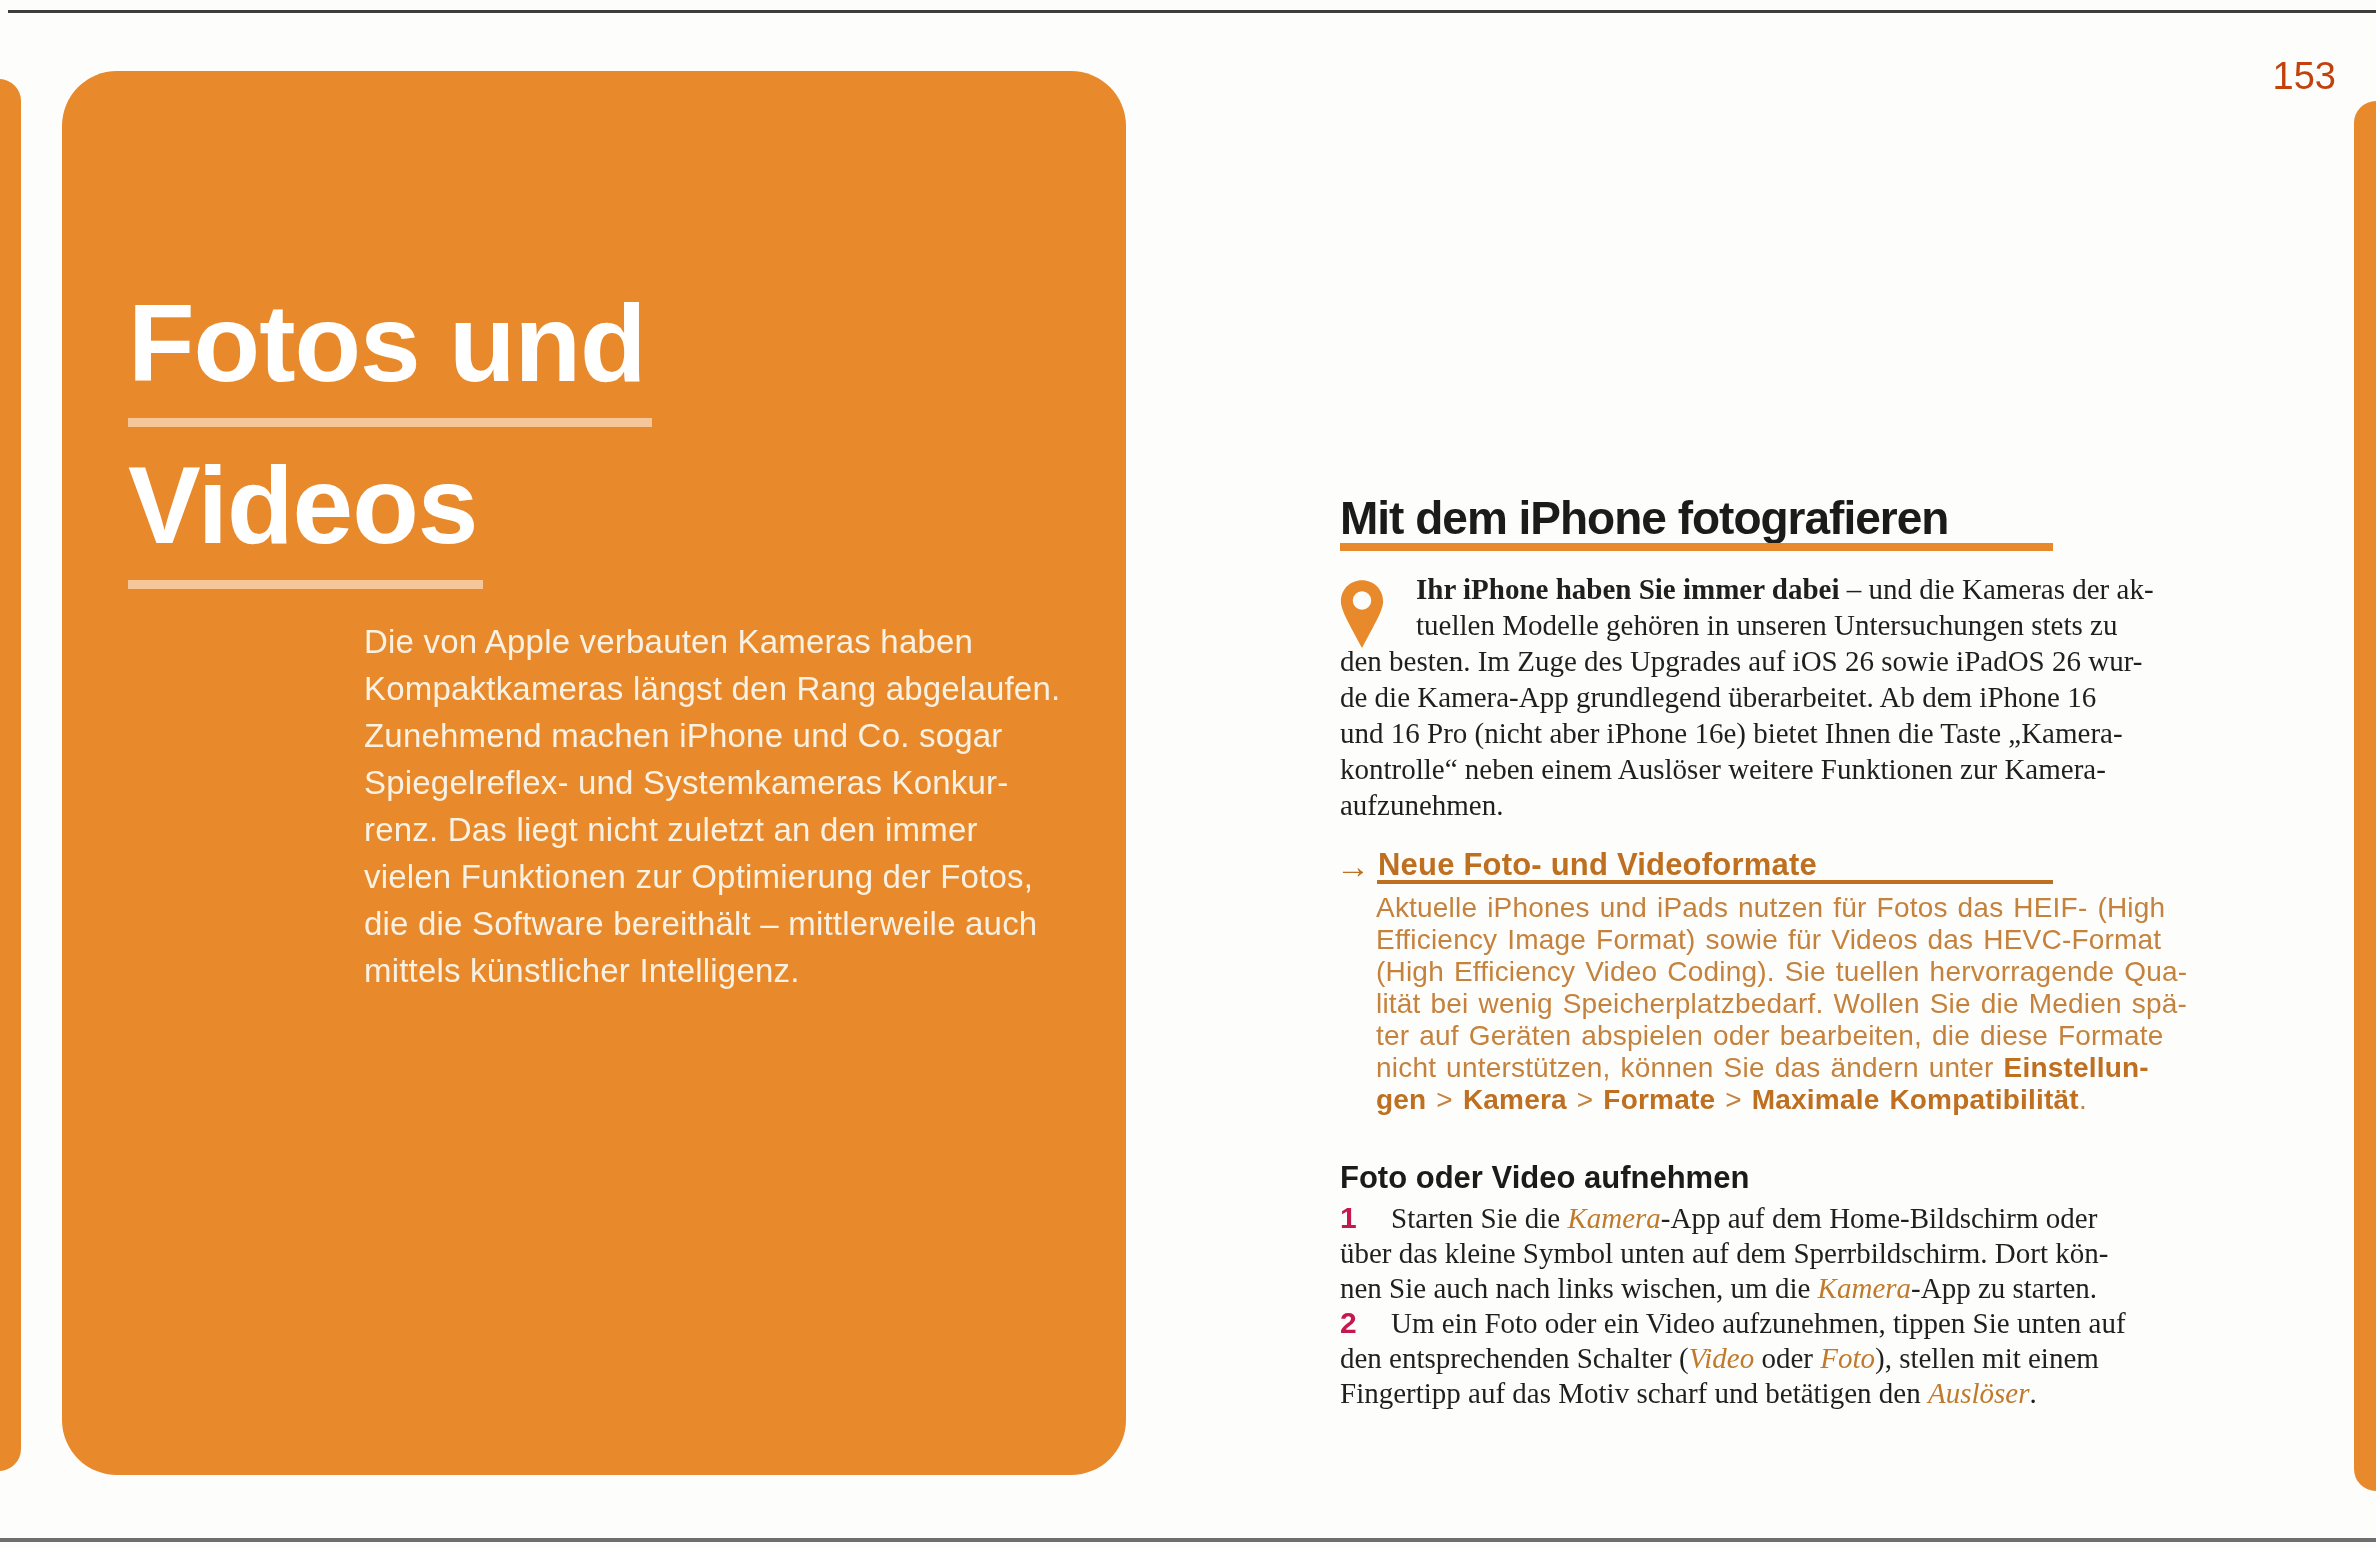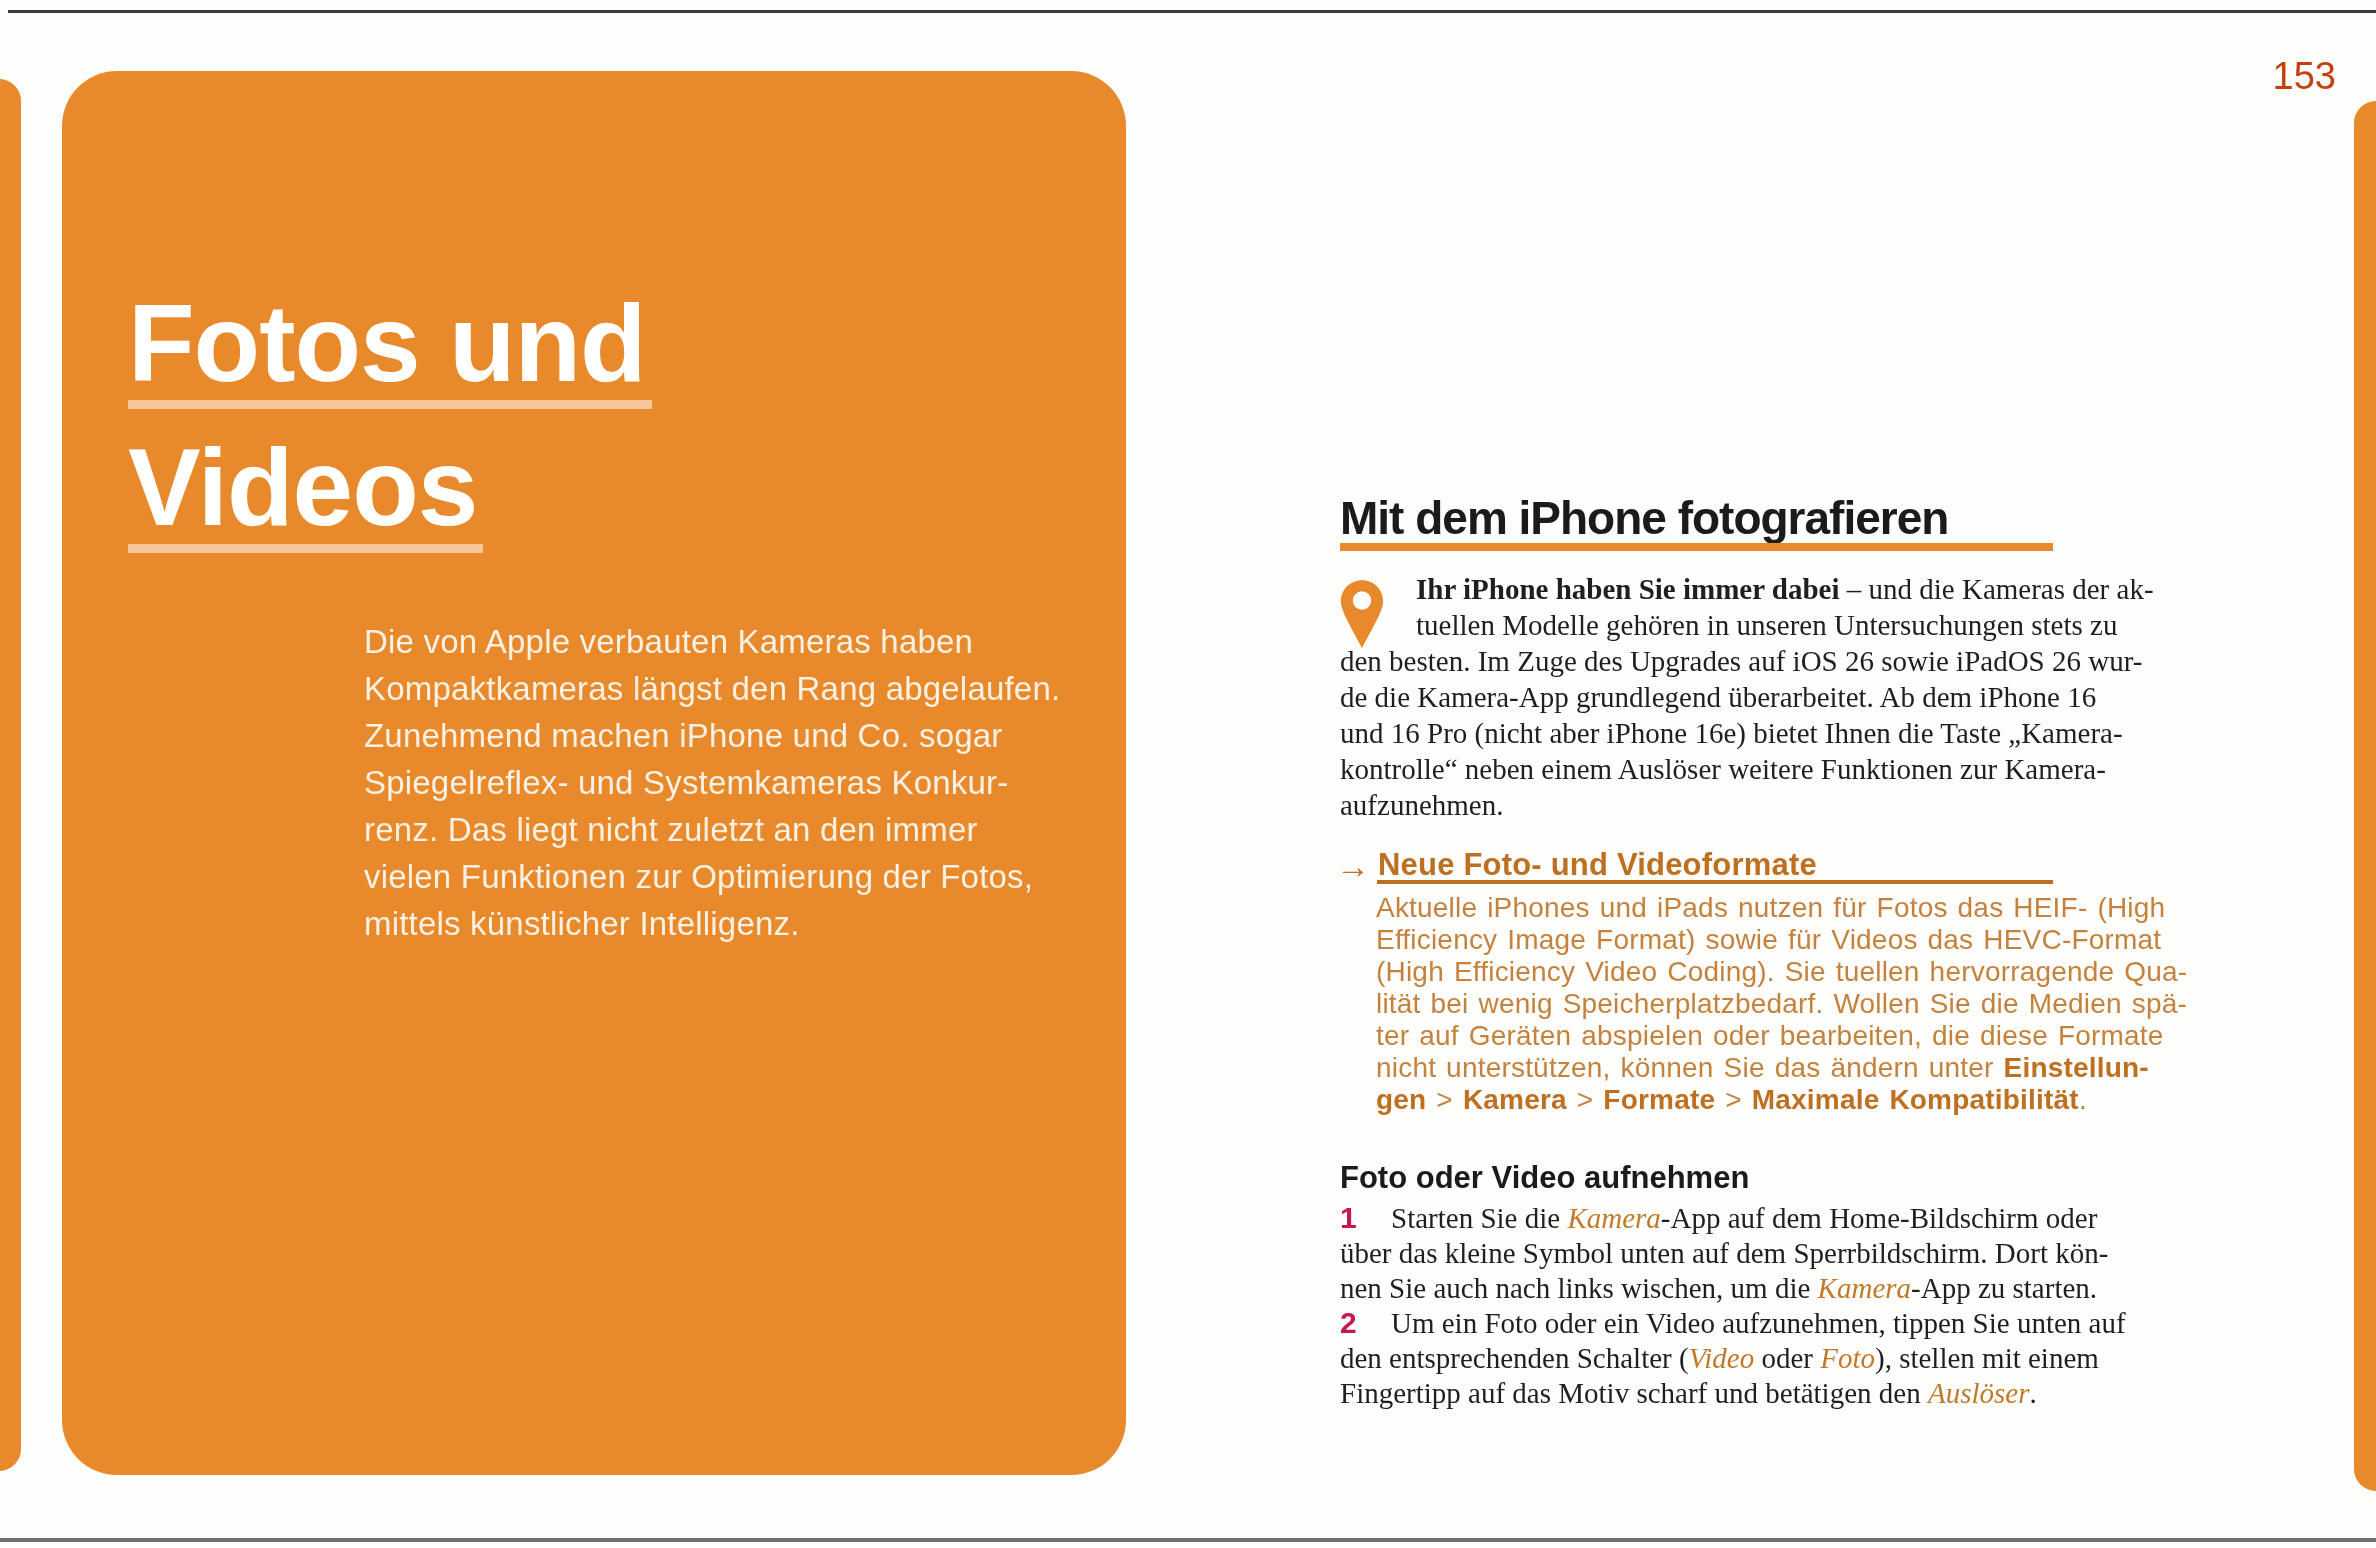--- a/index.html
+++ b/index.html
@@ -11,21 +11,21 @@
   }
   
   .top-line{position:absolute;left:8px;top:10px;width:2368px;height:3px;background:#3d3d3d;}
   .bottom-line{position:absolute;left:0;top:1538px;width:2376px;height:4px;background:#6e6e6e;}
   .left-edge{position:absolute;left:-40px;top:79px;width:61px;height:1392px;background:var(--orange);border-radius:22px;}
   .right-edge{position:absolute;left:2354px;top:101px;width:61px;height:1390px;background:var(--orange);border-radius:22px;}
 
   
   .panel{position:absolute;left:62px;top:71px;width:1064px;height:1404px;background:var(--orange);border-radius:55px;}
   .chapter-title{position:absolute;left:66px;top:218px;color:#ffffff;font-weight:bold;font-size:109px;line-height:1.0;letter-spacing:-1px;}
-  .chapter-title .t-line{display:table;padding-bottom:2px;margin-bottom:24px;border-bottom:9px solid var(--underline-light);padding-right:6px;}
+  .chapter-title .t-line{display:table;padding-bottom:20px;margin-bottom:24px;border-bottom:9px solid var(--underline-light);padding-right:6px;}
   .chapter-intro{position:absolute;left:262px;top:547px;width:782px;color:var(--panel-text);font-size:33px;line-height:47px;font-weight:400;letter-spacing:0.2px;}
   .chapter-intro .rl-line{white-space:nowrap;margin-left:40px;}
 
   
   .page-number{position:absolute;left:2267px;top:55px;width:69px;color:#c2410c;font-size:38px;font-weight:400;text-align:right;}
 
   
   .col{position:absolute;left:1340px;top:0;width:733px;height:1202px;}
   .section-heading{position:absolute;left:0;top:491px;color:#1b1b19;font-weight:bold;font-size:46px;letter-spacing:-1px;white-space:nowrap;}
   .section-underline{position:absolute;left:0;top:543px;width:713px;height:8px;background:var(--orange);}
@@ -67,20 +67,21 @@
     <span class="t-line">Fotos und</span>
     <span class="t-line">Videos</span>
   </div>
   <div class="chapter-intro">
       <div class="rl-line"><span>Die von Apple verbauten Kameras haben</span></div>
       <div class="rl-line"><span>Kompaktkameras längst den Rang abgelaufen.</span></div>
       <div class="rl-line"><span>Zunehmend machen iPhone und Co. sogar</span></div>
       <div class="rl-line"><span>Spiegelreflex- und Systemkameras Konkur-</span></div>
       <div class="rl-line"><span>renz. Das liegt nicht zuletzt an den immer</span></div>
       <div class="rl-line"><span>vielen Funktionen zur Optimierung der Fotos,</span></div>
+      <div class="rl-line"><span>die die Software bereithält – mittlerweile auch</span></div>
       <div class="rl-line"><span>mittels künstlicher Intelligenz.</span></div>
     </div>
 </div>
 
 <div class="col">
   <div class="section-heading">Mit dem iPhone fotografieren</div>
   <div class="section-underline"></div>
 
   <svg class="pin" viewBox="0 0 100 160" xmlns="http://www.w3.org/2000/svg">
     <path fill="var(--orange)" fill-rule="evenodd" d="M50 2 C23 2 2 23 2 50 c0 20 18 50 48 106 C80 100 98 70 98 50 98 23 77 2 50 2 Z

